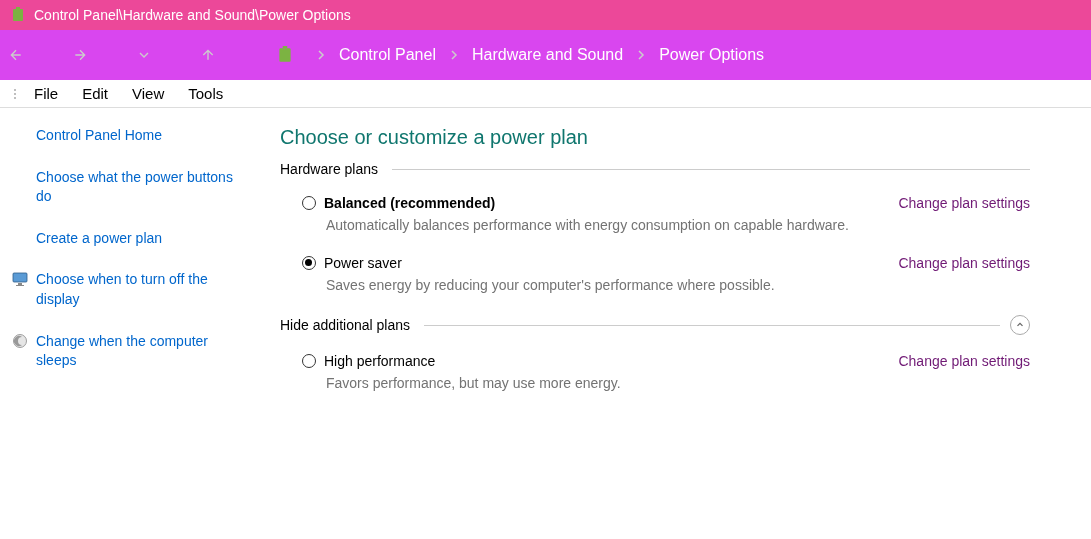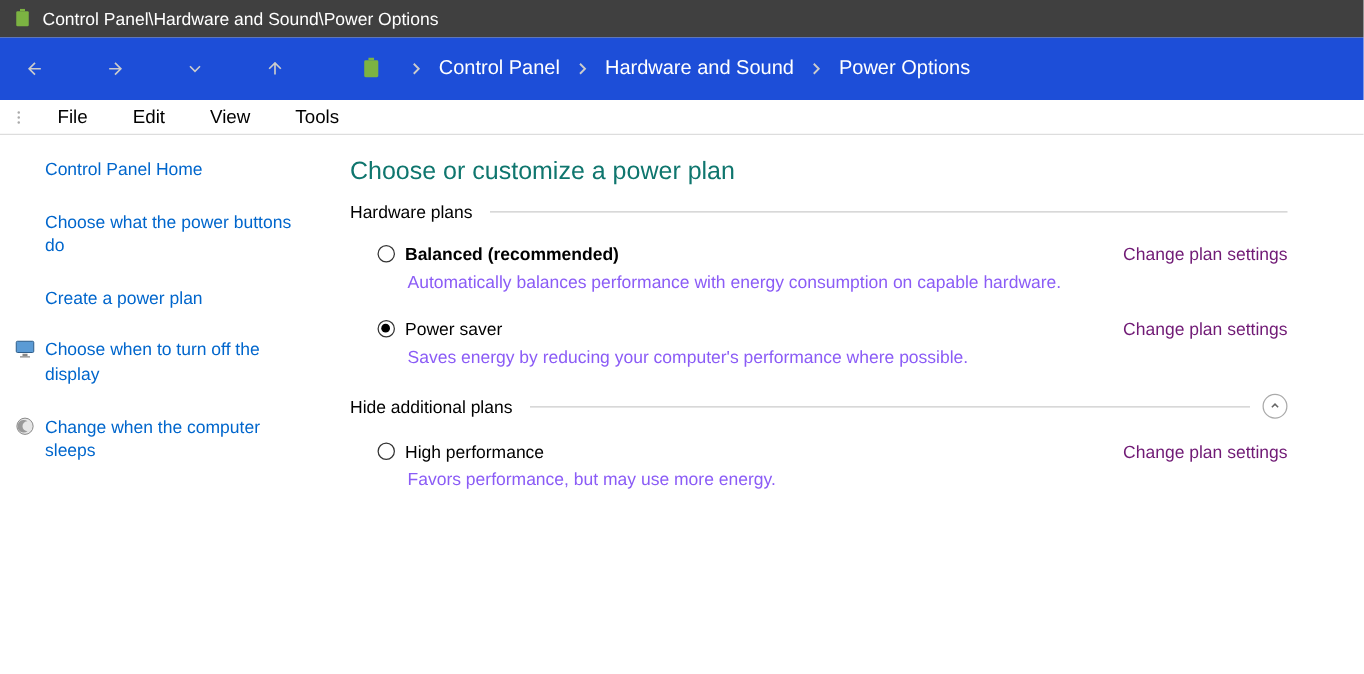--- a/index.html
+++ b/index.html
@@ -1,30 +1,30 @@
 <!DOCTYPE html>
 <html><head>
   <meta charset="utf-8">
   <style>
     * { margin: 0; padding: 0; box-sizing: border-box; }
     body { font-family: "Segoe UI", Tahoma, sans-serif; font-size: 13px; background: #fff; color: #000; }
     
-    .titlebar { background: #404040; color: #fff; height: 30px; display: flex; align-items: center; padding: 0 10px; }
+    .titlebar { background: #ec4899; color: #fff; height: 30px; display: flex; align-items: center; padding: 0 10px; }
     .titlebar-icon { width: 16px; height: 16px; margin-right: 8px; display: inline-flex; align-items: center; justify-content: center; }
     .titlebar-text { font-size: 14px; }
     
-    .navbar { background: #1d4ed8; color: #fff; height: 50px; display: flex; align-items: center; padding: 0 16px; gap: 32px; }
+    .navbar { background: #d946ef; color: #fff; height: 50px; display: flex; align-items: center; padding: 0 4px; gap: 32px; }
     .nav-arrow { width: 24px; height: 24px; display: inline-flex; align-items: center; justify-content: center; color: #ccc; margin-right: 8px; cursor: pointer; }
     .nav-arrow svg { width: 16px; height: 16px; stroke: currentColor; }
     .breadcrumb { display: flex; align-items: center; margin-left: 15px; }
     .breadcrumb-icon { width: 20px; height: 20px; margin-right: 12px; display: inline-flex; align-items: center; justify-content: center; }
     .breadcrumb-item { color: #fff; font-size: 16px; padding: 0 4px; }
     .breadcrumb-chevron { margin: 0 10px; display: inline-flex; align-items: center; }
     
-    .menubar { background: #fff; height: 28px; display: flex; align-items: center; padding: 0 14px; border-bottom: 1px solid #ddd; gap: 16px; }
+    .menubar { background: #fff; height: 28px; display: flex; align-items: center; padding: 0 14px; border-bottom: 1px solid #ddd; gap: 4px; }
     .menubar-dots { color: #999; margin-right: 4px; display:flex; flex-direction:column; gap:2px;}
     .menubar-dots span{width:2px;height:2px;background:#aaa;border-radius:50%;}
     .menu-item { padding: 2px 10px; font-size: 15px; cursor: pointer; }
     
     .content { display: flex; padding-top: 18px; }
     
     .sidebar { width: 270px; padding: 0 18px 0 36px; }
     .sidebar-link { color: #0066cc; font-size: 14px; margin-bottom: 22px; display: block; cursor: pointer; line-height: 1.4; }
     .sidebar-link.with-icon { position: relative; padding-left: 0; margin-left: 0; }
     .sidebar-icon { position: absolute; left: -24px; top: 1px; width: 16px; height: 16px; }
@@ -40,21 +40,21 @@
     .expand-btn { width: 20px; height: 20px; border: 1px solid #aaa; border-radius: 50%; display: inline-flex; align-items: center; justify-content: center; margin-left: 10px; cursor: pointer; background:#fff;}
     .expand-btn svg{width:10px;height:10px;stroke:#666;}
     
     .plan-row { display: flex; align-items: flex-start; padding: 0 0 0 22px; margin-bottom: 22px; gap: 24px; }
     .plan-content { flex: 1; }
     .plan-header { display: flex; align-items: center; margin-bottom: 6px; }
     .plan-radio { width: 14px; height: 14px; border: 1.5px solid #333; border-radius: 50%; margin-right: 8px; position: relative; cursor: pointer; flex-shrink:0;}
     .plan-radio.selected::after { content: ''; position: absolute; top: 2px; left: 2px; width: 7px; height: 7px; background: #000; border-radius: 50%; }
     .plan-title { font-size: 14px; }
     .plan-title.bold { font-weight: 600; }
-    .plan-desc { font-size: 14px; margin-left: 24px; color: #8b5cf6; }
+    .plan-desc { font-size: 14px; margin-left: 24px; color: #737373; }
     .plan-link { color: #701a75; font-size: 14px; cursor: pointer; white-space:nowrap; margin-left:20px;}
     
     .battery-svg { fill: #7cb342; }
   </style>
 </head>
 <body>
 
 <div class="titlebar">
   <span class="titlebar-icon">
     <svg viewBox="0 0 16 16" width="16" height="16">

